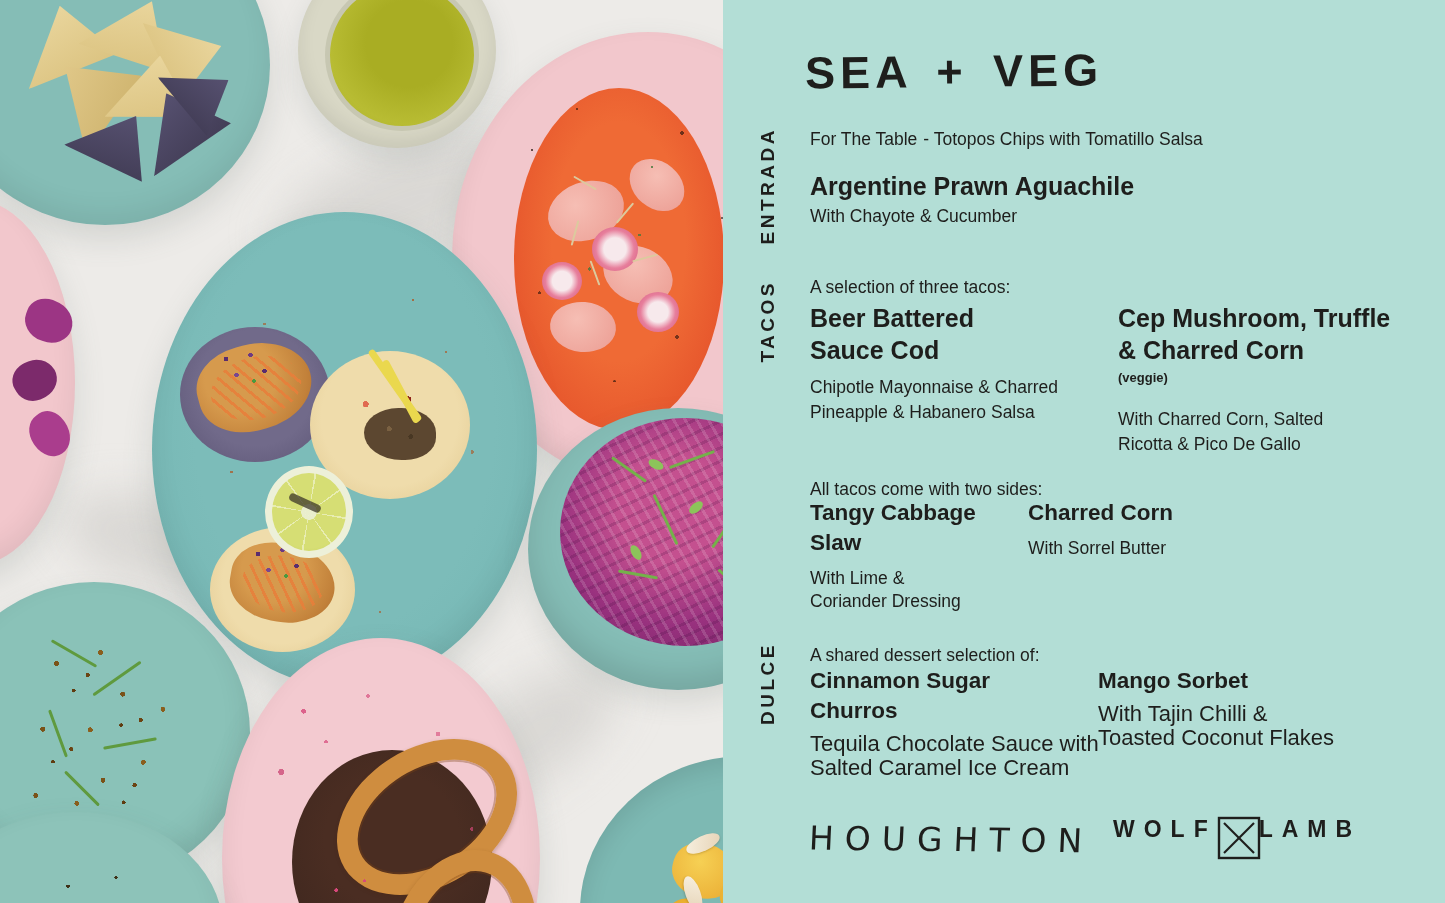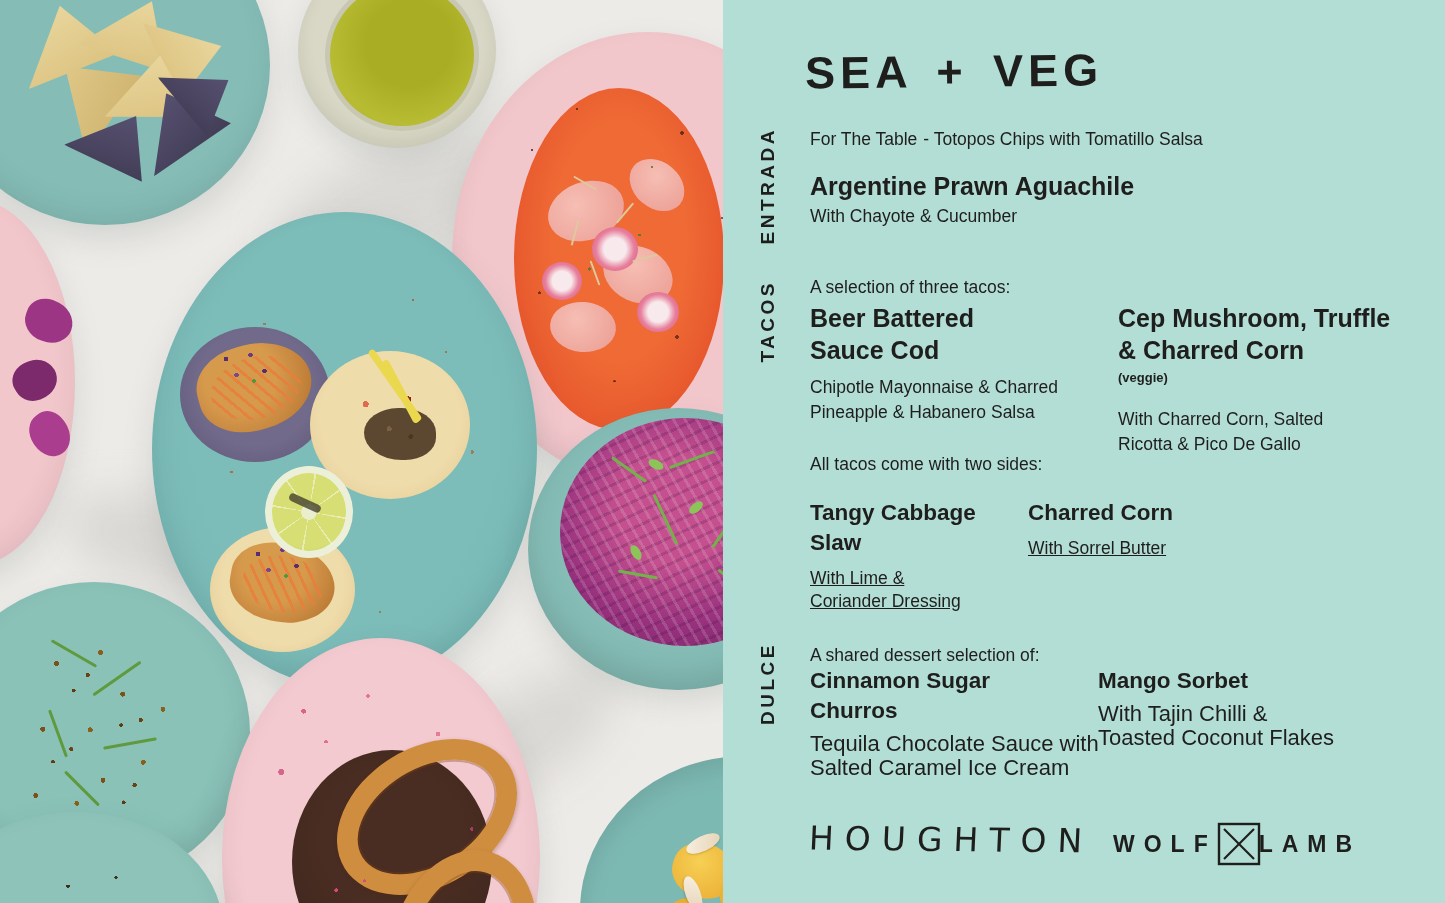--- a/index.html
+++ b/index.html
@@ -229,43 +229,43 @@
   .small{font-size:17.5px;line-height:24px;}
   .b{font-weight:400;}
   .dish-name{font-size:25px;font-weight:700;line-height:30px;}
   .item-name{font-size:25px;font-weight:700;line-height:32px;}
   .item-name span{display:block;}
   .side-name{font-size:22.5px;font-weight:700;line-height:30px;}
   .side-name span{display:block;}
   .item-desc{font-size:17.5px;line-height:24.5px;margin-top:9px;}
   .item-desc span{display:block;}
   .side-desc{font-size:17.5px;line-height:22.5px;margin-top:9px;}
-  .side-desc span{display:block;text-decoration:underline;}
+  .side-desc span{display:block;}
   .dulce-desc{font-size:22px;line-height:24px;margin-top:6px;}
   .dulce-desc span{display:block;}
   sup.veg{font-size:13px;font-weight:700;vertical-align:super;line-height:0;}
   .ftt-rest{margin-left:6px;}
 
   .pos-ftt{left:87px;top:127px;}
   .pos-dish{left:87px;top:171px;}
   .pos-dishdesc{left:87px;top:204px;}
   .pos-tacointro{left:87px;top:275px;}
   .pos-taco1{left:87px;top:302px;width:300px;}
   .pos-taco2{left:395px;top:302px;width:315px;}
-  .pos-sidesintro{left:87px;top:452px;}
+  .pos-sidesintro{left:87px;top:477px;}
   .pos-side1{left:87px;top:498px;width:230px;}
   .pos-side2{left:305px;top:498px;width:250px;}
   .pos-dulceintro{left:87px;top:643px;}
   .pos-dulce1{left:87px;top:666px;width:290px;}
   .pos-dulce2{left:375px;top:666px;width:280px;}
 
   .houghton{position:absolute;left:86px;top:820px;font-size:33px;font-weight:400;
             letter-spacing:11px;transform:rotate(.6deg) skewX(-2deg);
             font-family:"DejaVu Sans",sans-serif;}
-  .brand{position:absolute;left:390px;top:816px;height:56px;display:flex;align-items:center;}
+  .brand{position:absolute;left:390px;top:816px;height:56px;display:flex;align-items:flex-start;}
   .brand-word{font-size:23px;font-weight:700;letter-spacing:9px;}
   .brand-word.lamb{letter-spacing:9px;margin-left:-2px;}
   .xbox{width:44px;height:44px;flex:0 0 auto;}
 </style>
 </head>
 <body>
 
 <div class="page">
 
   <div class="photo">

